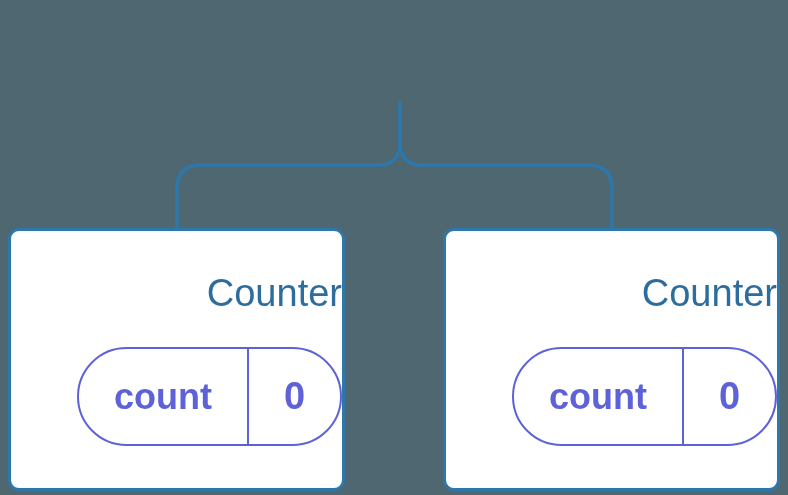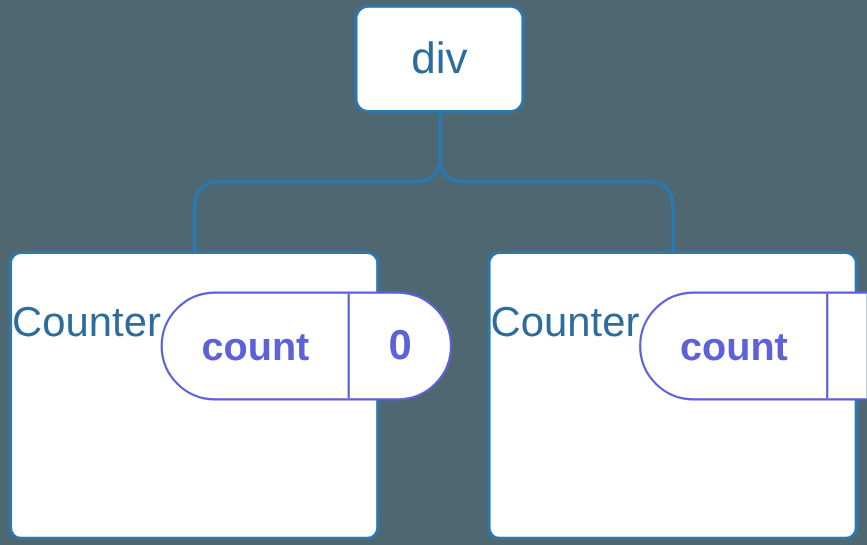--- a/index.html
+++ b/index.html
@@ -55,22 +55,22 @@
     font-size: 40px;
     font-weight: 500;
     color: var(--label-blue);
   }
   .counter-card {
     top: 228px;
     width: 337px;
     height: 263px;
     border-radius: 11px;
     display: flex;
-    flex-direction: row;
-    align-items: flex-start;
+    flex-direction: column;
+    align-items: flex-end;
   }
   .card-left  { left: 8px; }
   .card-right { left: 443px; }
   .card-title {
     margin-top: 42px;
     font-size: 38px;
     line-height: 40px;
     font-weight: 500;
     color: var(--label-blue);
   }
@@ -104,23 +104,20 @@
 </head>
 <body>
 
 <div class="canvas">
 
   <svg class="connectors" viewBox="0 0 788 495" aria-hidden="true">
     <path d="M400 103 L400 143 Q400 165 378 165 L201 165 Q177 165 177 189 L177 228"></path>
     <path d="M400 103 L400 143 Q400 165 422 165 L588 165 Q612 165 612 189 L612 228"></path>
   </svg>
 
-  <div class="node root-node">
-    <span class="node-label">div</span>
-  </div>
 
   <div class="node counter-card card-left">
     <div class="card-title">Counter</div>
     <div class="state-pill">
       <span class="pill-key">count</span>
       <span class="pill-value">0</span>
     </div>
   </div>
 
   <div class="node counter-card card-right">

